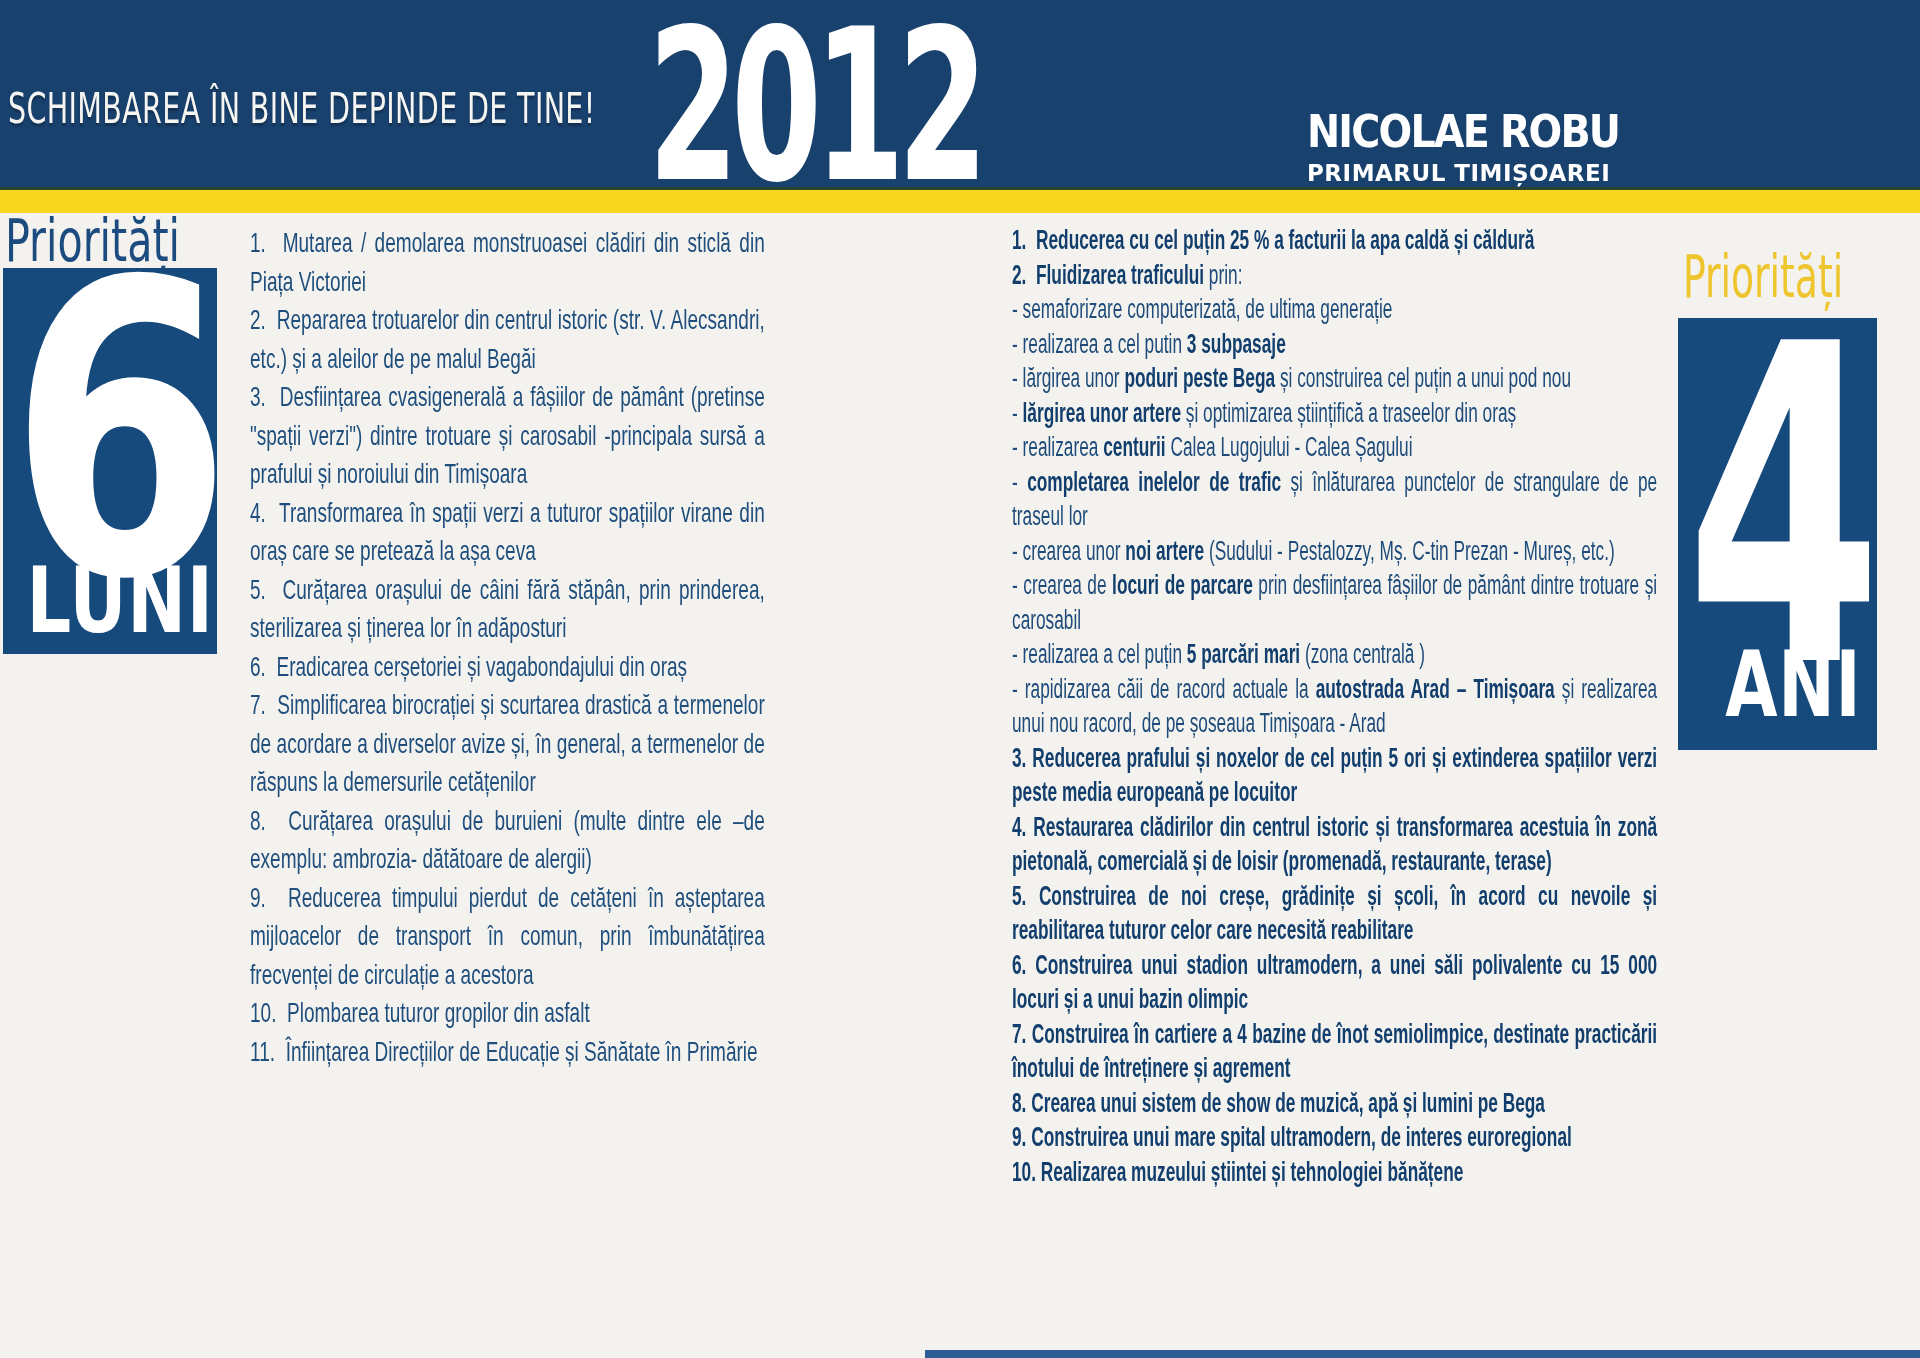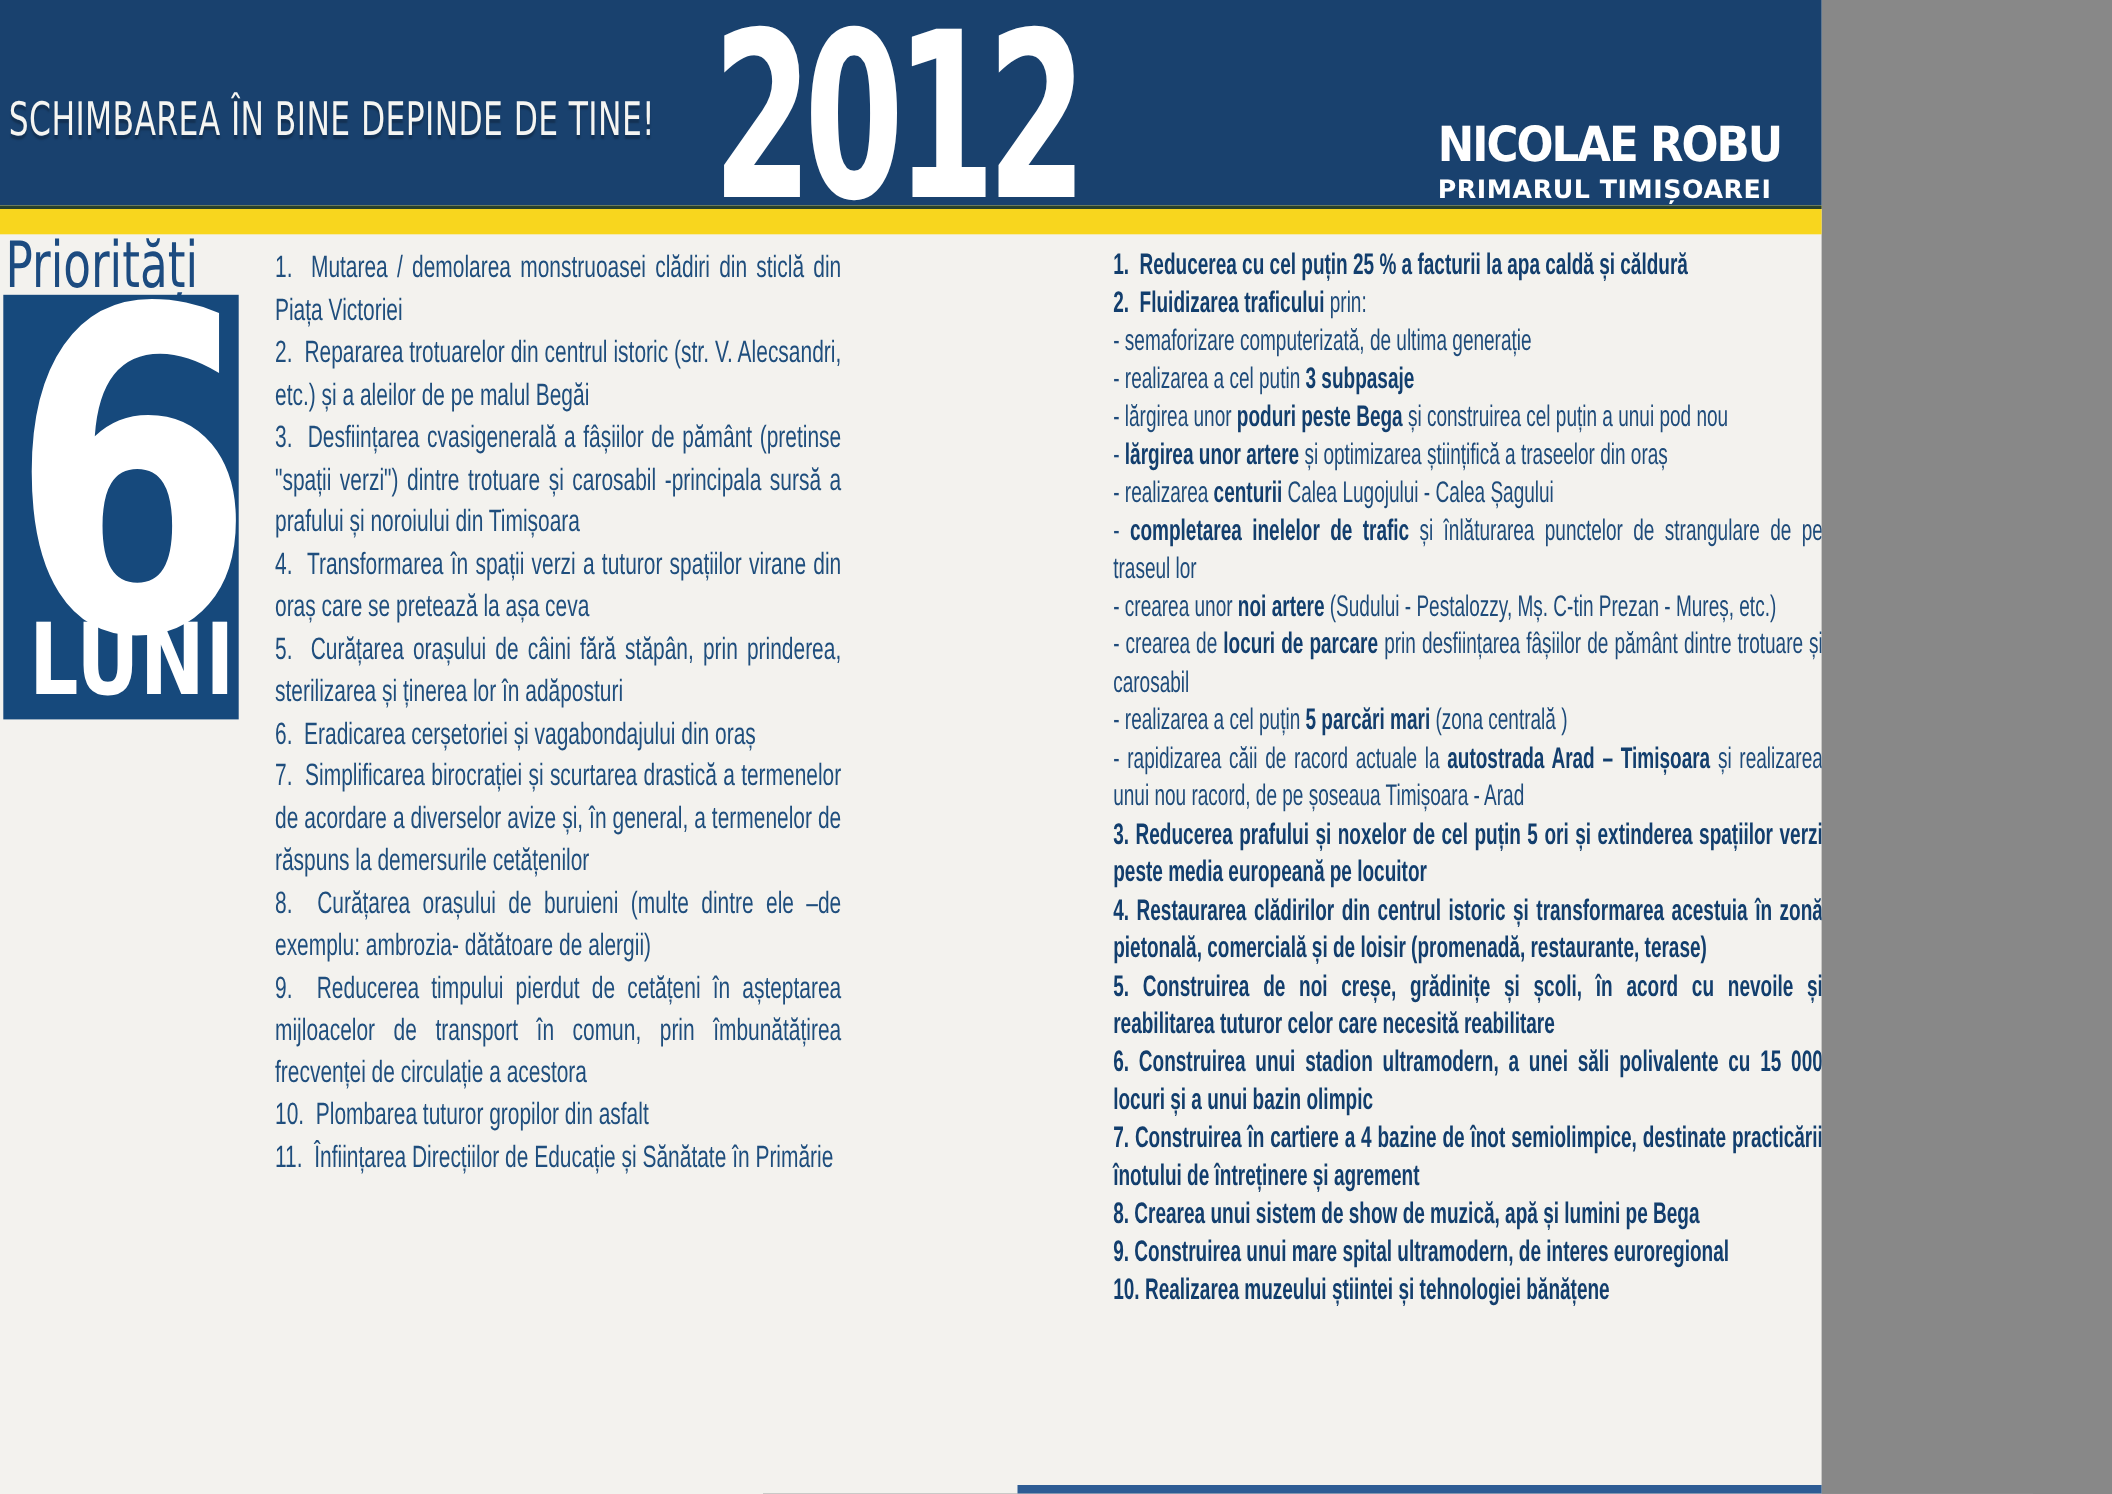--- a/index.html
+++ b/index.html
@@ -1,16 +1,16 @@
 <!DOCTYPE html>
 <html><head>
 <meta charset="utf-8">
 <style>
   html,body{margin:0;padding:0;background:#888;}
-  .page{position:relative;width:1656px;height:1358px;background:#f3f2ee;overflow:hidden;
+  .page{position:relative;width:1920px;height:1358px;background:#f3f2ee;overflow:hidden;
         font-family:"Liberation Sans",sans-serif;}
   
   .banner{position:absolute;left:0;top:0;width:1920px;height:187px;background:#19416e;}
   .stripe{position:absolute;left:0;top:187px;width:1920px;height:26px;background:#f8d61e;
           border-top:3px solid #28422c;box-sizing:border-box;}
   .slogan{position:absolute;left:8px;top:84px;font-size:42px;color:#f5f5f2;white-space:nowrap;
           transform:scaleX(0.68);transform-origin:left top;letter-spacing:0.5px;
           font-family:"DejaVu Sans",sans-serif;text-shadow:0 3px 2px rgba(0,0,0,0.25);}
   .year{position:absolute;left:648px;top:2px;font-size:210px;line-height:1;font-weight:800;
         color:#fff;white-space:nowrap;letter-spacing:-12px;transform:scaleX(0.62);

